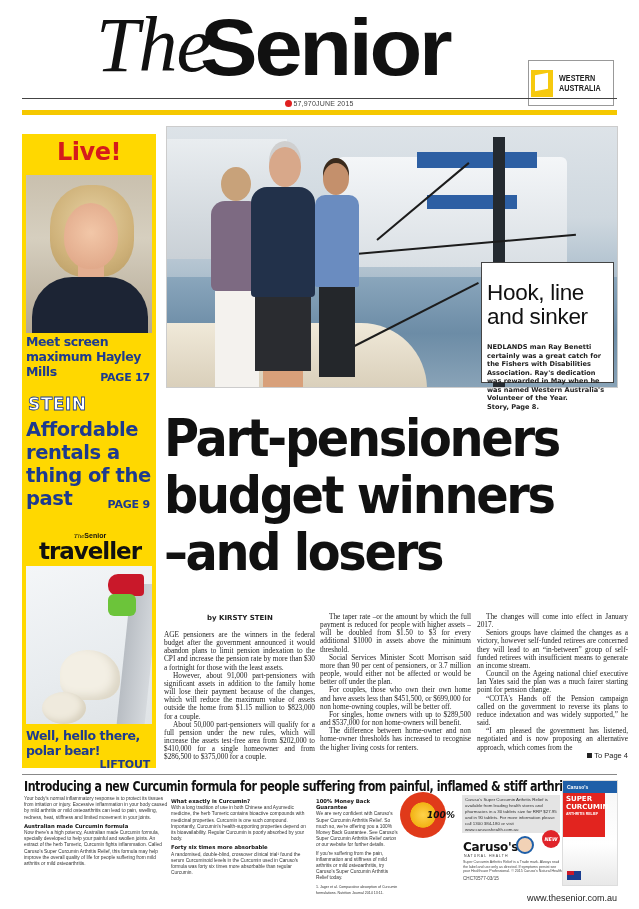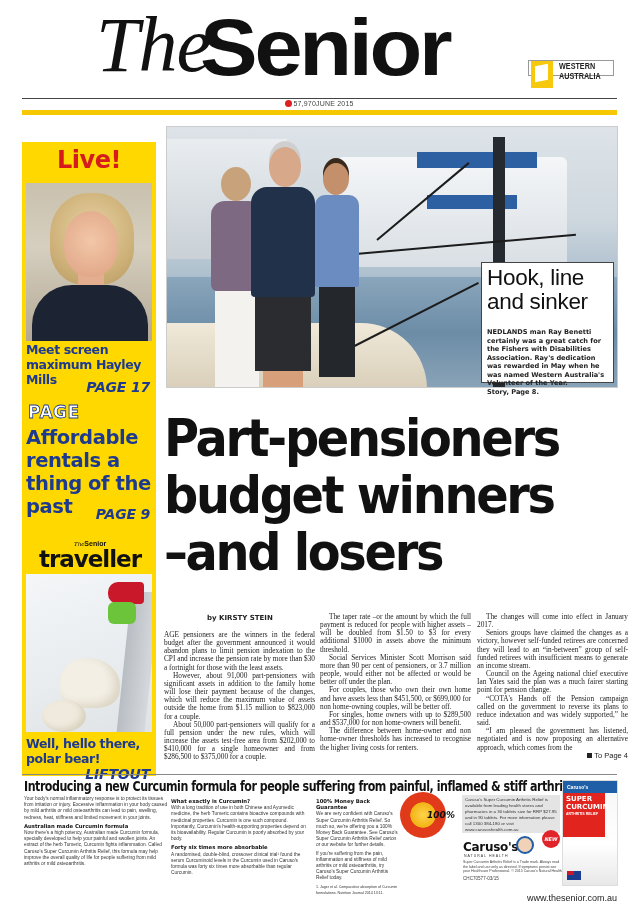--- a/index.html
+++ b/index.html
@@ -3,40 +3,40 @@
 <meta charset="utf-8">
 <style>
   * { box-sizing: border-box; margin: 0; padding: 0; }
   html, body { width: 639px; height: 909px; background: #fff; overflow: hidden; }
   body { position: relative; font-family: "Liberation Sans", sans-serif; color: #111; }
 
   
   .masthead { position: absolute; left: 0; top: 0; width: 639px; height: 120px; }
   .logo-the { position: absolute; left: 96px; top: 6px; font-family: "Liberation Serif", serif; font-style: italic; font-size: 78px; letter-spacing: -1px; color: #111; line-height: 1; }
   .logo-senior { position: absolute; left: 200px; top: 8px; font-family: "Liberation Sans", sans-serif; font-weight: 900; font-size: 80px; letter-spacing: -3px; color: #111; line-height: 1; transform: scaleX(1.08); transform-origin: left top; }
-  .state-badge { position: absolute; left: 528px; top: 60px; width: 86px; height: 16px; border: 1px solid #999; background: #fff; display: flex; align-items: flex-start; }
+  .state-badge { position: absolute; left: 528px; top: 60px; width: 86px; height: 46px; border: 1px solid #999; background: #fff; display: flex; align-items: center; }
   .state-badge .wa-map { width: 22px; height: 27px; background: #f6c90e; position: relative; margin-left: 2px; }
   .state-badge .wa-map::after { content: ""; position: absolute; left: 4px; top: 4px; width: 13px; height: 16px; background: #fff; transform: skewY(-10deg); }
   .state-badge .wa-text { font-size: 8.5px; font-weight: bold; line-height: 10px; margin-left: 6px; color: #222; transform: scaleX(0.85); transform-origin: left; }
   .rule-thin { position: absolute; left: 22px; top: 98px; width: 595px; height: 1px; background: #444; }
   .issue-line { position: absolute; left: 0; top: 100px; width: 639px; text-align: center; font-size: 7px; color: #444; letter-spacing: 0.2px; }
   .issue-dot { display: inline-block; width: 7px; height: 7px; border-radius: 50%; background: #e02020; vertical-align: -1px; margin-right: 1px; }
   .rule-yellow { position: absolute; left: 22px; top: 110px; width: 595px; height: 5px; background: #f5c800; }
 
   
-  .sidebar { position: absolute; left: 22px; top: 142px; width: 134px; height: 634px; background: #ffd800; }
+  .sidebar { position: absolute; left: 22px; top: 134px; width: 134px; height: 634px; background: #ffd800; }
   .live { position: absolute; left: 0; top: 4px; width: 134px; text-align: center; font-family: "DejaVu Sans", sans-serif; font-weight: bold; font-size: 24px; color: #d51b1b; letter-spacing: -0.5px; }
   .photo-hayley { position: absolute; left: 4px; top: 41px; width: 126px; height: 158px; overflow: hidden; background: linear-gradient(180deg, #c9c0ae 0%, #d6cfbf 40%, #b3a895 100%); }
   .photo-hayley .hair { position: absolute; left: 24px; top: 10px; width: 84px; height: 92px; border-radius: 45% 45% 40% 40%; background: radial-gradient(circle at 50% 40%, #e6d1a2 0%, #cfb27a 60%, #b79a62 100%); }
   .photo-hayley .face { position: absolute; left: 38px; top: 28px; width: 54px; height: 66px; border-radius: 50% 50% 46% 46%; background: radial-gradient(circle at 50% 45%, #f2c7a8 0%, #e1a98a 80%); }
   .photo-hayley .jacket { position: absolute; left: 6px; top: 102px; width: 116px; height: 70px; border-radius: 40px 40px 0 0; background: #1c2434; }
   .photo-hayley .neck { position: absolute; left: 52px; top: 88px; width: 26px; height: 28px; background: #e3ae90; }
   .side-head { position: absolute; left: 4px; font-family: "DejaVu Sans", sans-serif; font-weight: bold; color: #1d3a8f; letter-spacing: -0.4px; }
   .hayley-head { top: 200px; font-size: 12.5px; line-height: 15px; }
-  .page-tag { position: absolute; right: 6px; font-family: "DejaVu Sans", sans-serif; font-weight: bold; font-size: 14px; color: #1d3a8f; letter-spacing: -0.2px; font-style: italic; }
+  .page-tag { position: absolute; right: 6px; font-family: "DejaVu Sans", sans-serif; font-weight: bold; font-size: 11px; color: #1d3a8f; letter-spacing: -0.2px; }
   .page17 { top: 237px; }
   .news-label { position: absolute; left: 6px; top: 260px; font-family: "DejaVu Sans", sans-serif; font-weight: bold; font-size: 17px; color: #fff; -webkit-text-stroke: 0.8px #1d3a8f; letter-spacing: 0.5px; }
   .rentals-head { top: 284px; font-size: 19.5px; line-height: 23px; width: 128px; }
   .page9 { top: 364px; }
   .traveller { position: absolute; left: 6px; top: 398px; width: 124px; text-align: center; }
   .traveller .trav-small { font-size: 7px; color: #111; line-height: 7px; }
   .traveller .trav-small i { font-family: "Liberation Serif", serif; }
   .traveller .trav-big { font-family: "DejaVu Sans", sans-serif; font-weight: bold; font-size: 23px; color: #111; line-height: 22px; letter-spacing: -1px; }
   .photo-bear { position: absolute; left: 4px; top: 432px; width: 126px; height: 158px; overflow: hidden; background: linear-gradient(160deg, #f4f6f8 0%, #e8ecef 60%, #dfe3e6 100%); }
   .photo-bear .hull { position: absolute; right: 0; top: 18px; width: 28px; height: 140px; background: linear-gradient(90deg, #b8bdc3, #d5d9dd); transform: skewX(-6deg); }
@@ -63,21 +63,21 @@
   .photo-main .p-ray { position: absolute; left: 84px; top: 20px; width: 64px; height: 242px; }
   .photo-main .p-ray .head { position: absolute; left: 18px; top: 0; width: 32px; height: 40px; border-radius: 50%; background: #d8a88a; box-shadow: 0 -6px 0 #cfcfcf; }
   .photo-main .p-ray .shirt { position: absolute; left: 0; top: 40px; width: 64px; height: 110px; border-radius: 16px 16px 4px 4px; background: #22314a; }
   .photo-main .p-ray .shorts { position: absolute; left: 4px; top: 150px; width: 56px; height: 74px; background: #2a2c30; }
   .photo-main .p-ray .legs { position: absolute; left: 12px; top: 224px; width: 40px; height: 18px; background: #d8a07a; }
   .photo-main .p-young { position: absolute; left: 148px; top: 36px; width: 44px; height: 214px; }
   .photo-main .p-young .head { position: absolute; left: 8px; top: 0; width: 26px; height: 32px; border-radius: 50%; background: #c4906c; box-shadow: 0 -5px 0 #3a2a1c; }
   .photo-main .p-young .shirt { position: absolute; left: 0; top: 32px; width: 44px; height: 92px; border-radius: 10px 10px 2px 2px; background: #6a8cc0; }
   .photo-main .p-young .pants { position: absolute; left: 4px; top: 124px; width: 36px; height: 90px; background: #24272b; }
   .photo-main .rod { position: absolute; height: 2px; background: #1c1c1c; transform-origin: left center; }
-  .caption-box { position: absolute; left: 481px; top: 262px; width: 133px; height: 121px; background: #fff; border: 1px solid #444; padding: 3px 5px; }
+  .caption-box { position: absolute; left: 481px; top: 262px; width: 133px; height: 121px; background: #fff; border: 1px solid #444; padding: 18px 5px; }
   .caption-title { font-family: "Liberation Sans", sans-serif; font-size: 22.5px; line-height: 24px; color: #111; letter-spacing: -0.3px; }
   .caption-body { margin-top: 14px; font-family: "DejaVu Sans", sans-serif; font-weight: bold; font-size: 6.6px; line-height: 8.5px; color: #222; }
 
   
   .headline { position: absolute; left: 164px; top: 410px; width: 460px; font-family: "DejaVu Sans", sans-serif; font-weight: bold; font-size: 52px; line-height: 57px; letter-spacing: -2.5px; color: #111; transform: scaleX(0.92); transform-origin: left top; }
 
   
   .byline { position: absolute; left: 207px; top: 614px; font-family: "DejaVu Sans", sans-serif; font-weight: bold; font-size: 7px; color: #222; }
   .col { position: absolute; top: 631px; width: 151px; font-family: "Liberation Serif", serif; font-size: 7.3px; line-height: 8.15px; color: #222; text-align: justify; }
   .col p { text-indent: 9px; }
@@ -138,21 +138,21 @@
 <div class="sidebar">
   <div class="live">Live!</div>
   <div class="photo-hayley">
     <div class="hair"></div>
     <div class="neck"></div>
     <div class="face"></div>
     <div class="jacket"></div>
   </div>
   <div class="side-head hayley-head">Meet screen maximum Hayley Mills</div>
   <div class="page-tag page17">PAGE 17</div>
-  <div class="news-label">PAGE</div>
+  <div class="news-label">STEIN</div>
   <div class="side-head rentals-head">Affordable rentals a thing of the past</div>
   <div class="page-tag page9">PAGE 9</div>
   <div class="traveller">
     <div class="trav-small"><i>The</i><b>Senior</b></div>
     <div class="trav-big">traveller</div>
   </div>
   <div class="photo-bear">
     <div class="hull"></div>
     <div class="jacket-red"></div>
     <div class="jacket-green"></div>

